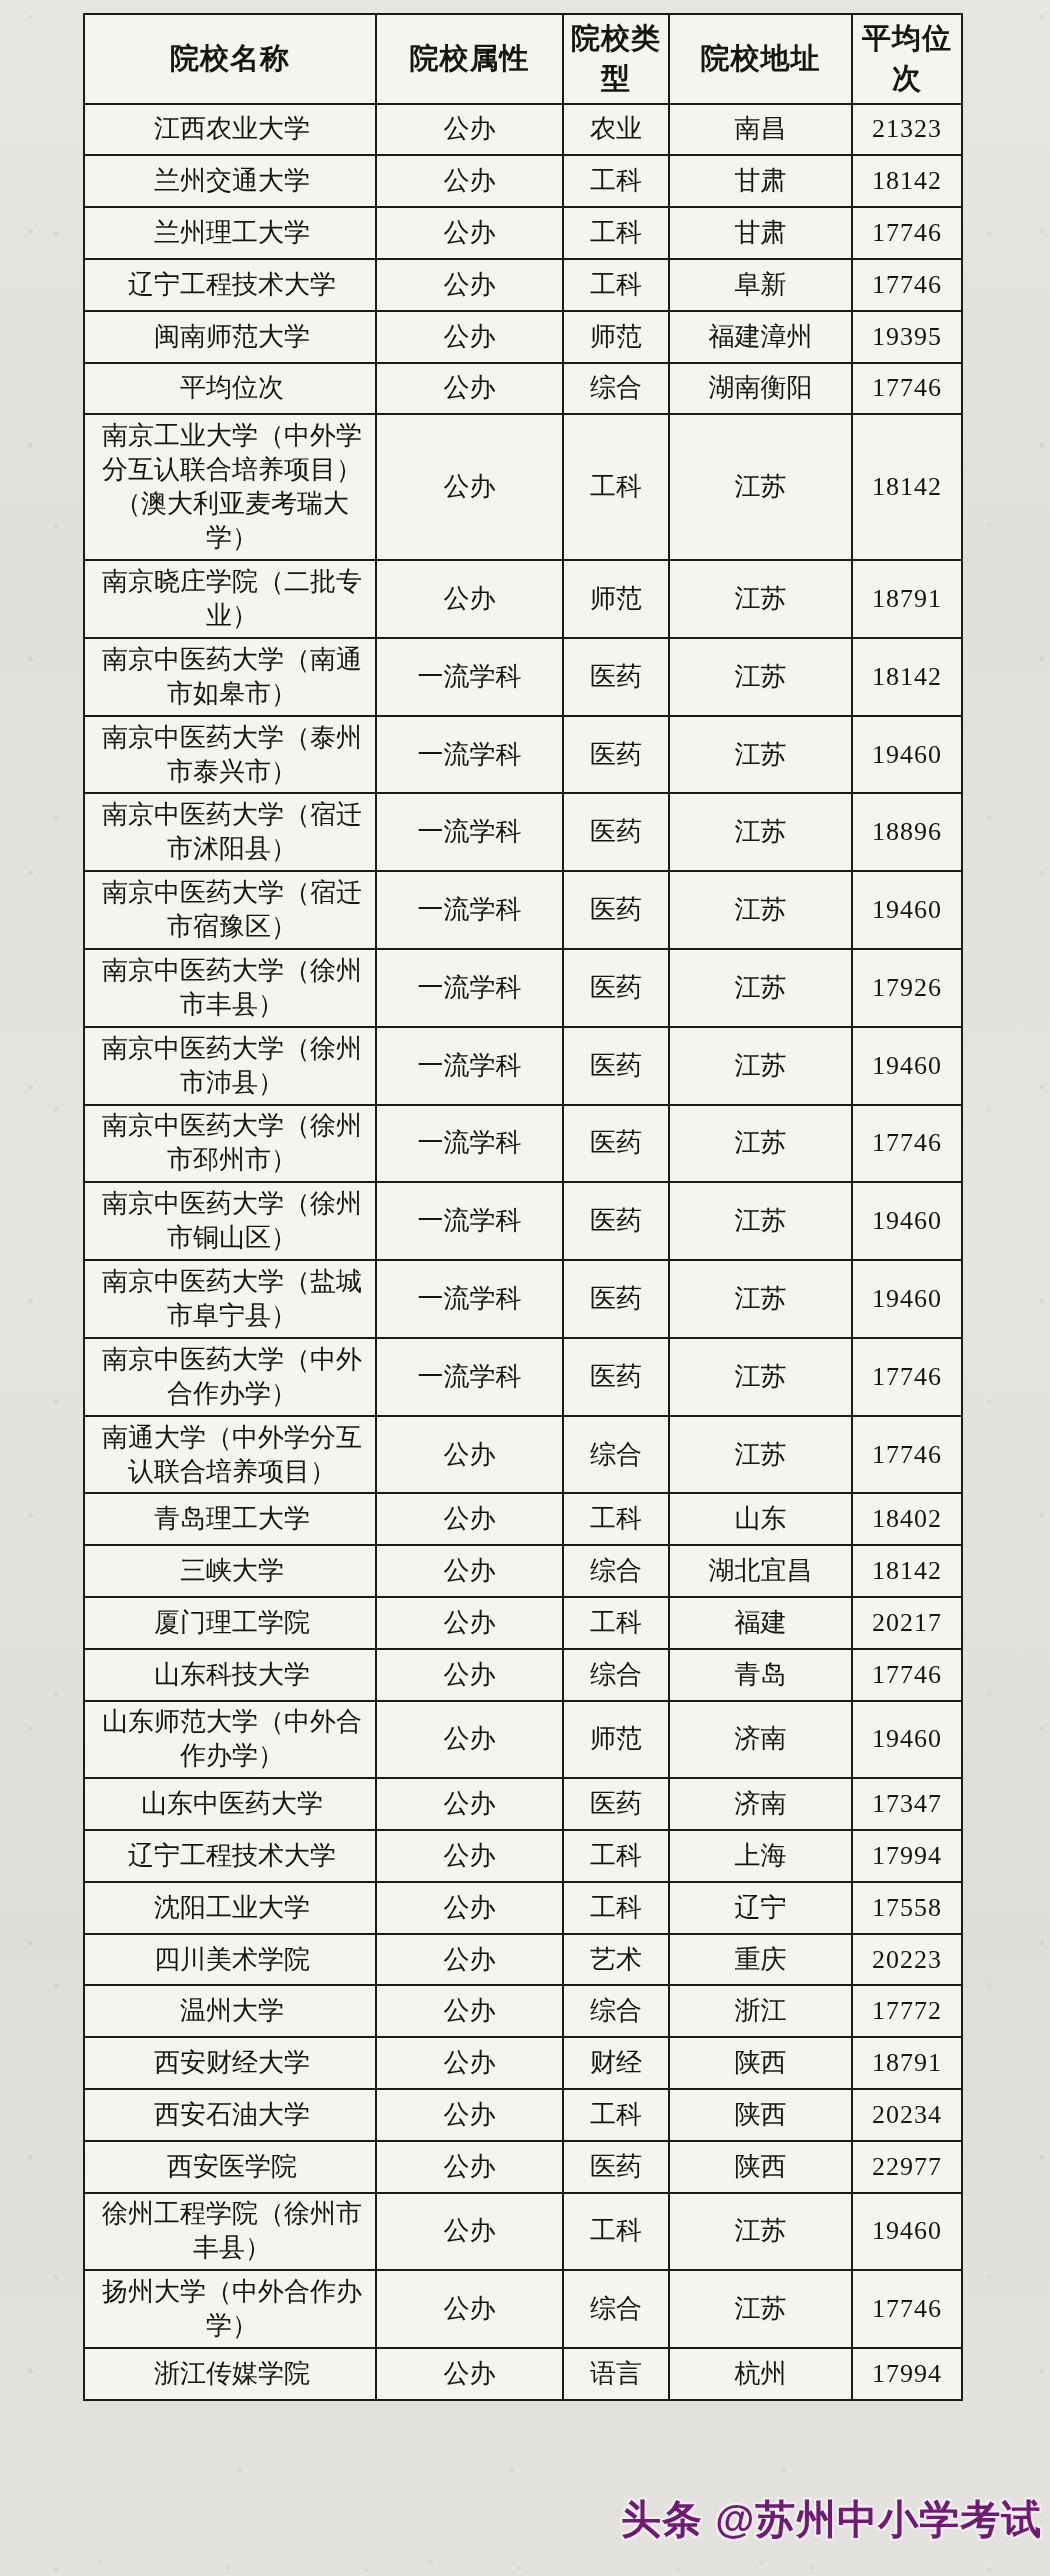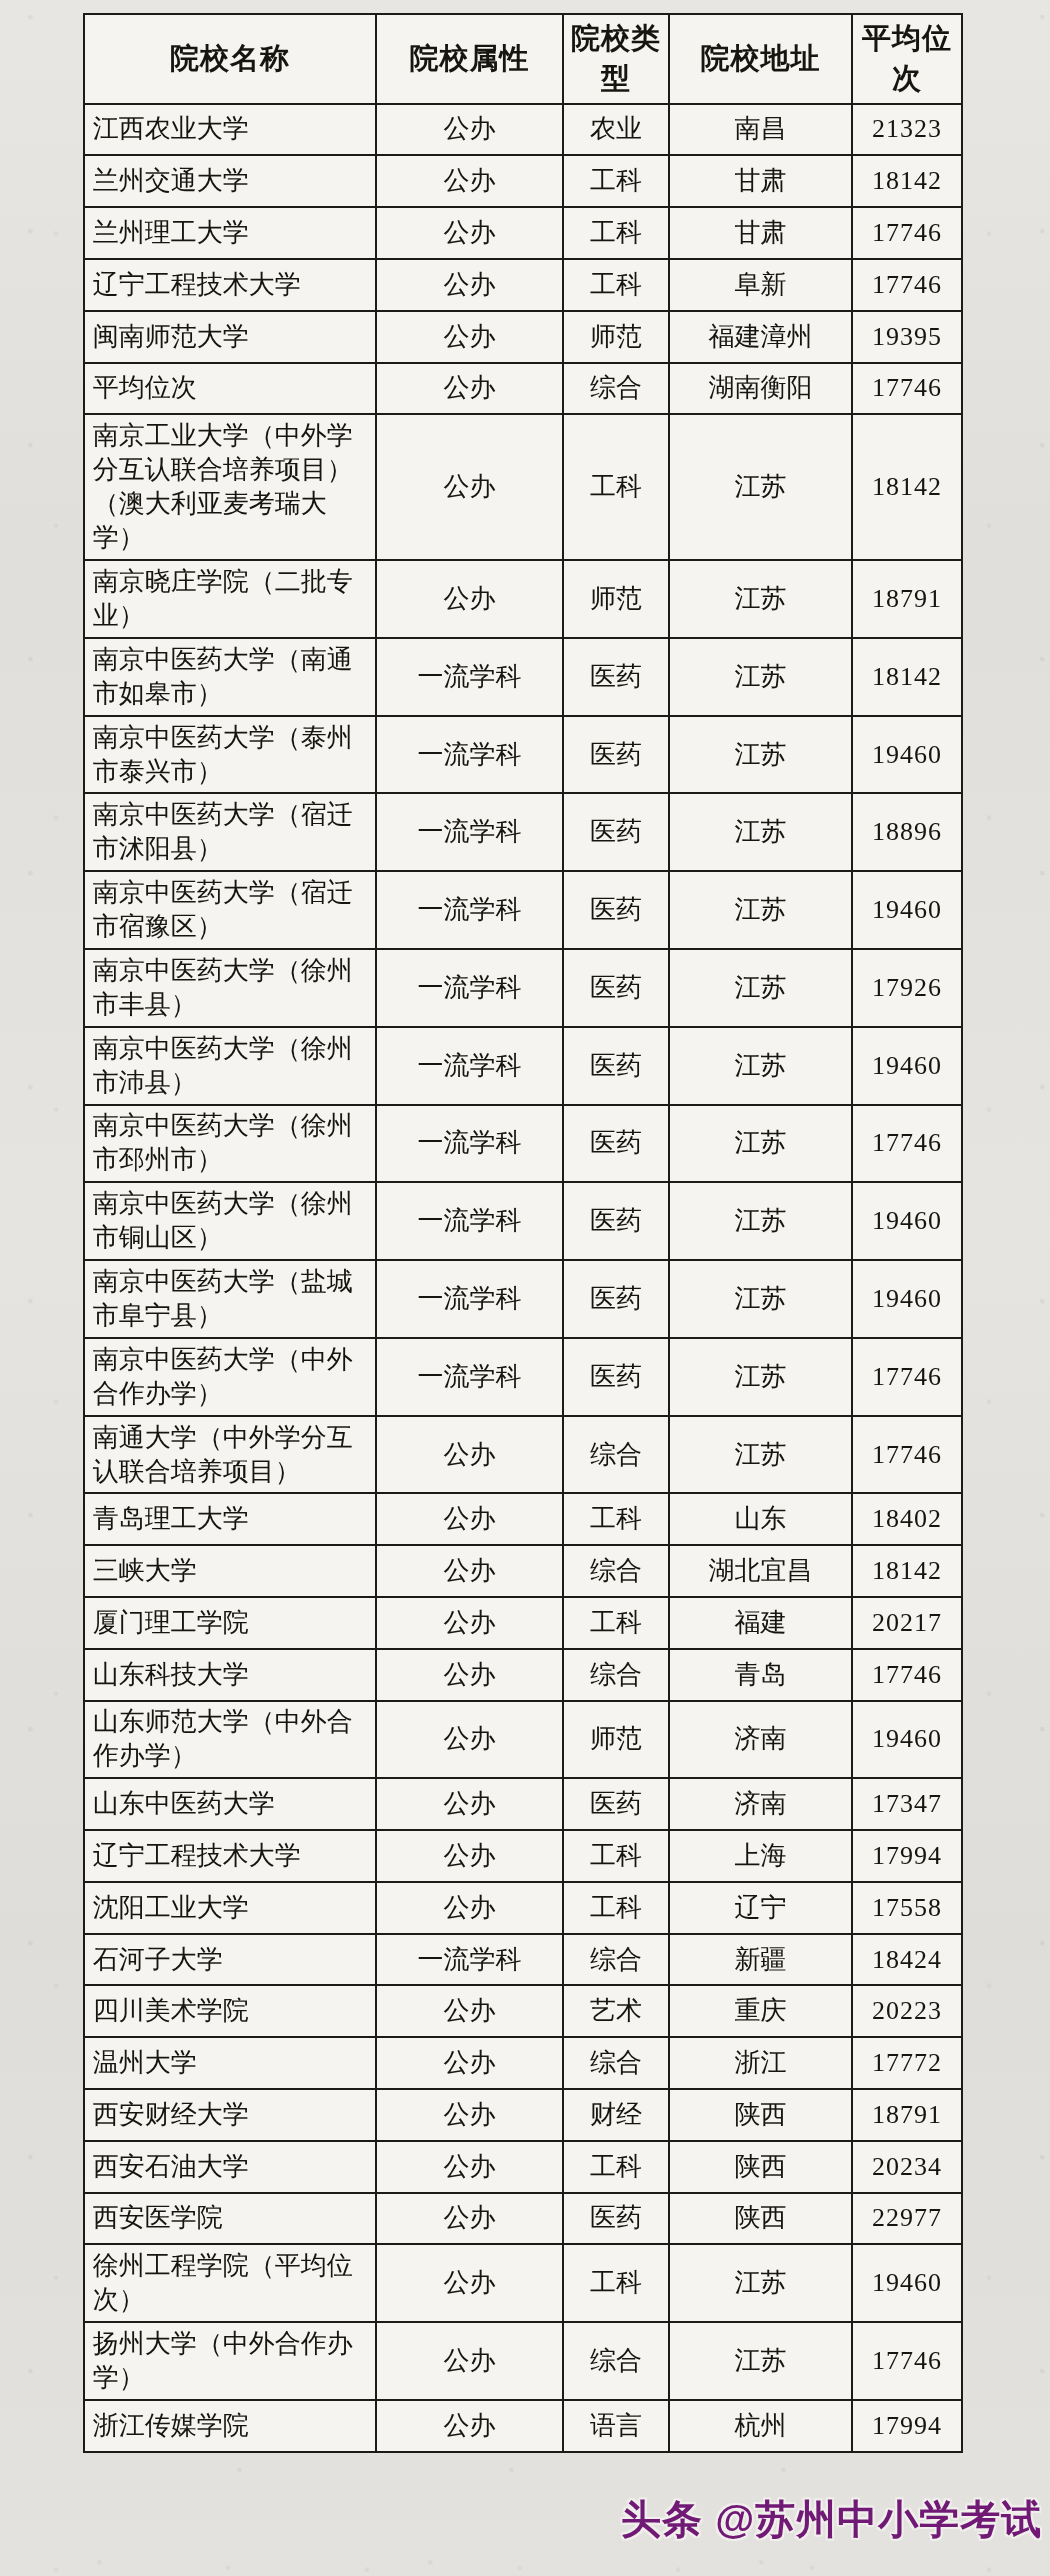--- a/index.html
+++ b/index.html
@@ -60,21 +60,21 @@
     border-bottom-width: 2.9px;
   }
   .uni-table td {
     font-size: 26px;
     line-height: 34px;
     padding: 3.9px 5.8px;
     height: 42px;
     text-align: center;
   }
   .uni-table td.cell-name {
-    text-align: left;
+    text-align: center;
     padding-left: 7.8px;
     padding-right: 3.9px;
     word-break: break-all;
   }
   .uni-table td.cell-rank {
     font-family: "Liberation Serif", serif;
     letter-spacing: 1px;
   }
   .watermark {
     position: absolute;
@@ -297,27 +297,20 @@
         <td class="cell-rank">17994</td>
       </tr>
       <tr>
         <td class="cell-name">沈阳工业大学</td>
         <td class="cell-attr">公办</td>
         <td class="cell-type">工科</td>
         <td class="cell-addr">辽宁</td>
         <td class="cell-rank">17558</td>
       </tr>
       <tr>
-        <td class="cell-name">石河子大学</td>
-        <td class="cell-attr">一流学科</td>
-        <td class="cell-type">综合</td>
-        <td class="cell-addr">新疆</td>
-        <td class="cell-rank">18424</td>
-      </tr>
-      <tr>
         <td class="cell-name">四川美术学院</td>
         <td class="cell-attr">公办</td>
         <td class="cell-type">艺术</td>
         <td class="cell-addr">重庆</td>
         <td class="cell-rank">20223</td>
       </tr>
       <tr>
         <td class="cell-name">温州大学</td>
         <td class="cell-attr">公办</td>
         <td class="cell-type">综合</td>
@@ -339,21 +332,21 @@
         <td class="cell-rank">20234</td>
       </tr>
       <tr>
         <td class="cell-name">西安医学院</td>
         <td class="cell-attr">公办</td>
         <td class="cell-type">医药</td>
         <td class="cell-addr">陕西</td>
         <td class="cell-rank">22977</td>
       </tr>
       <tr>
-        <td class="cell-name">徐州工程学院（平均位次）</td>
+        <td class="cell-name">徐州工程学院（徐州市丰县）</td>
         <td class="cell-attr">公办</td>
         <td class="cell-type">工科</td>
         <td class="cell-addr">江苏</td>
         <td class="cell-rank">19460</td>
       </tr>
       <tr>
         <td class="cell-name">扬州大学（中外合作办学）</td>
         <td class="cell-attr">公办</td>
         <td class="cell-type">综合</td>
         <td class="cell-addr">江苏</td>

